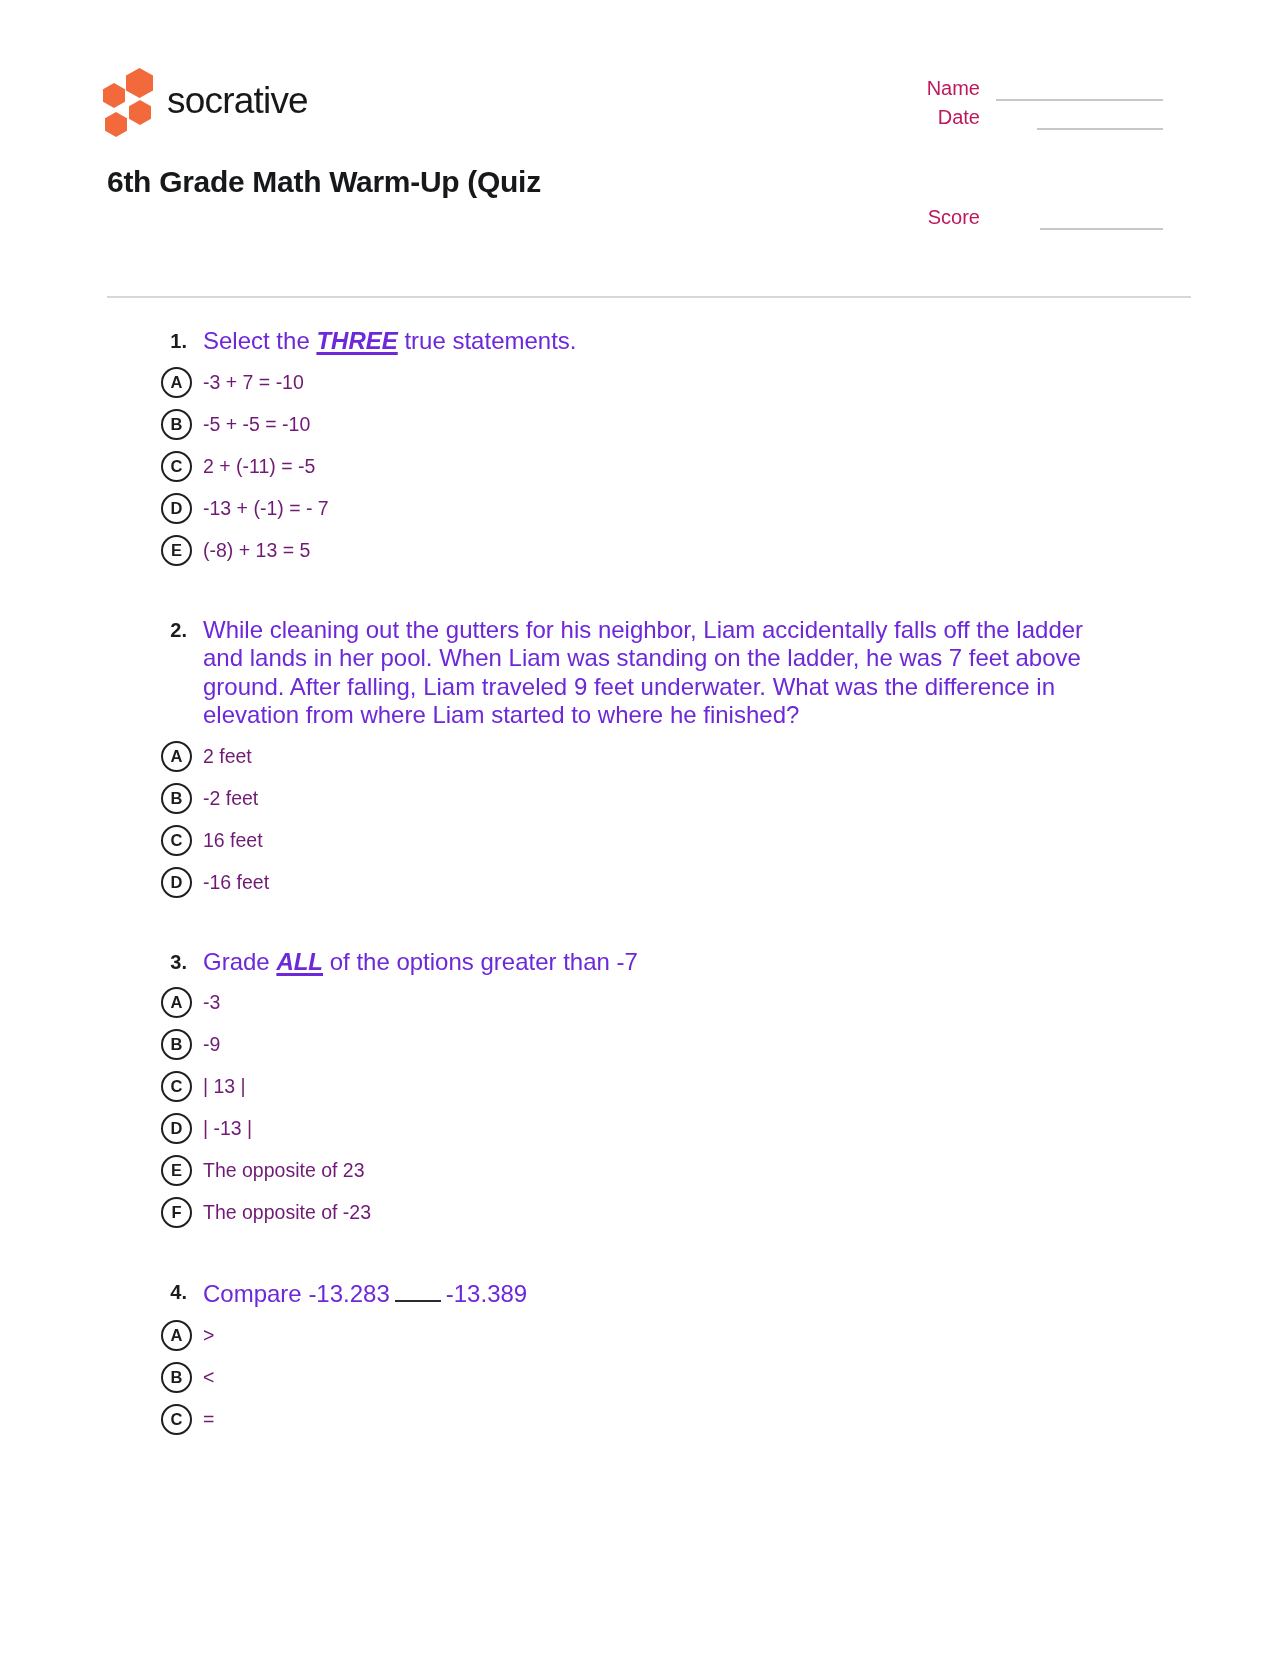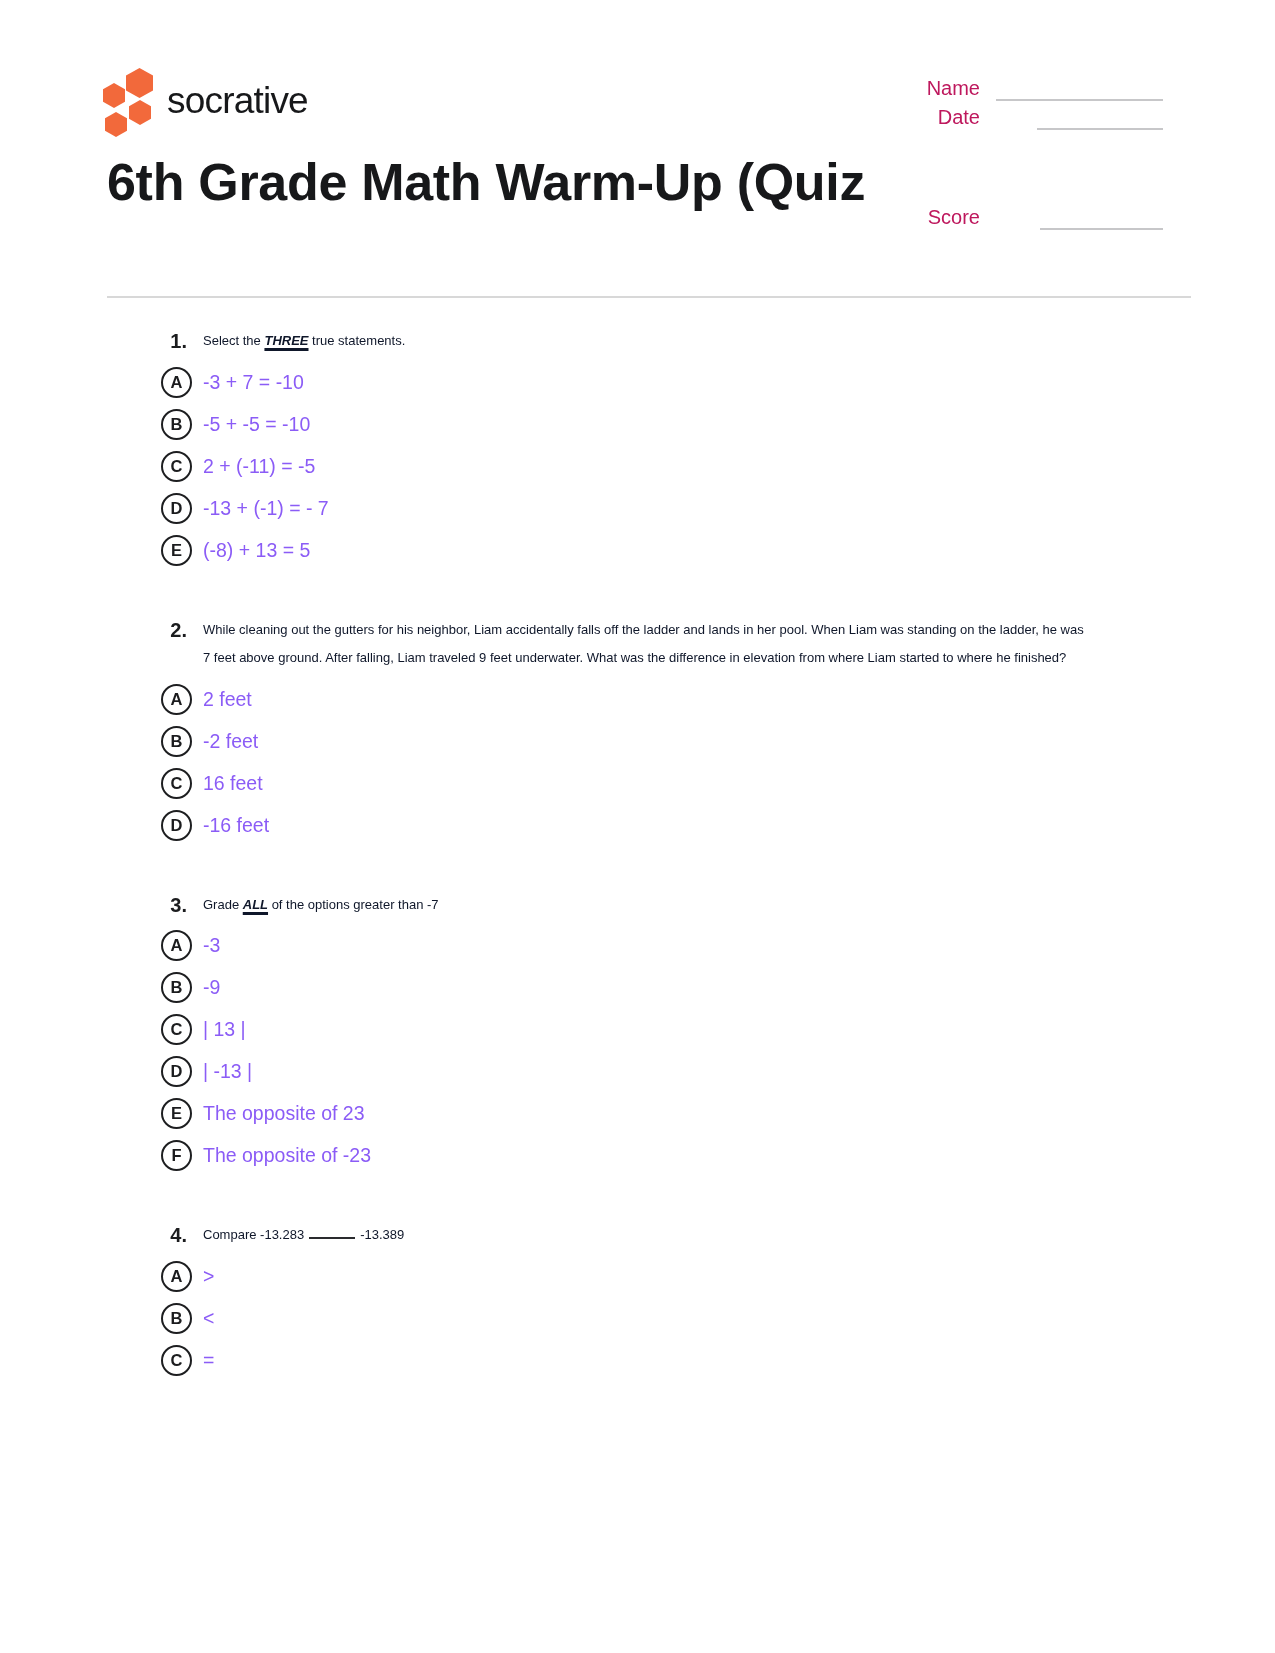--- a/index.html
+++ b/index.html
@@ -25,42 +25,42 @@
   
   .hfield { position:absolute; left:875px; width:288px; height:26px; display:flex; }
   .hfield-name  { top:75px; }
   .hfield-date  { top:104px;gap:41px; }
   .hfield-score { top:204px;gap:44px; }
   .hlabel { width:105px; text-align:right; font-size:20px; line-height:26px; color:#be185d; }
   .hline  { flex:1; margin-left:16px; border-bottom:2px solid #c7c7c9; }
 
   
   .title { position:absolute; left:107px; top:155px; width:780px;
-           font-size:52px; line-height:54px; font-weight:700; color:#17181a; letter-spacing:-0.3px; }
+           font-size:30px; line-height:54px; font-weight:700; color:#17181a; letter-spacing:-0.3px; }
   .title span { display:block; }
 
   .divider { position:absolute; left:107px; top:296px; width:1084px; border-top:2.5px solid #d8d8d8; }
 
   
   .questions { position:absolute; left:161px; top:327px; width:960px; }
   .question + .question { margin-top:50px; }
   .q-stem { display:flex; }
   .q-num { min-width:26px; text-align:right; font-weight:700; font-size:20px;
            line-height:28.5px; color:#1b1c1e; margin-right:16px; }
-  .stem-text { width:884px; font-size:13px; line-height:28.5px; color:#0f172a; }
+  .stem-text { width:884px; font-size:24px; line-height:28.5px; color:#6d28d9; }
   .em { font-weight:700; font-style:italic; text-decoration:underline;
         text-decoration-thickness:2.5px; text-underline-offset:3px; }
   .blank { display:inline-block; width:46px; border-bottom:2px solid #2a2b2e; height:1em; margin:0 5px; }
 
   .options { margin-top:8px; }
   .option { display:flex; align-items:center; height:31px; margin-top:11px; }
   .bubble { flex:0 0 31px; width:31px; height:31px; border:2px solid #1d1e20; border-radius:50%;
             display:flex; align-items:center; justify-content:center;
             font-weight:700; font-size:16.5px; color:#1b1c1e; }
-  .opt-text { margin-left:11px; font-size:19.5px; color:#8b5cf6; white-space:pre; }
+  .opt-text { margin-left:11px; font-size:19.5px; color:#701a75; white-space:pre; }
 </style>
 </head>
 <body>
 
 <div class="page">
 
   <div class="logo">
     <div class="hex-cluster">
       <div class="hex hex-1"></div>
       <div class="hex hex-2"></div>

